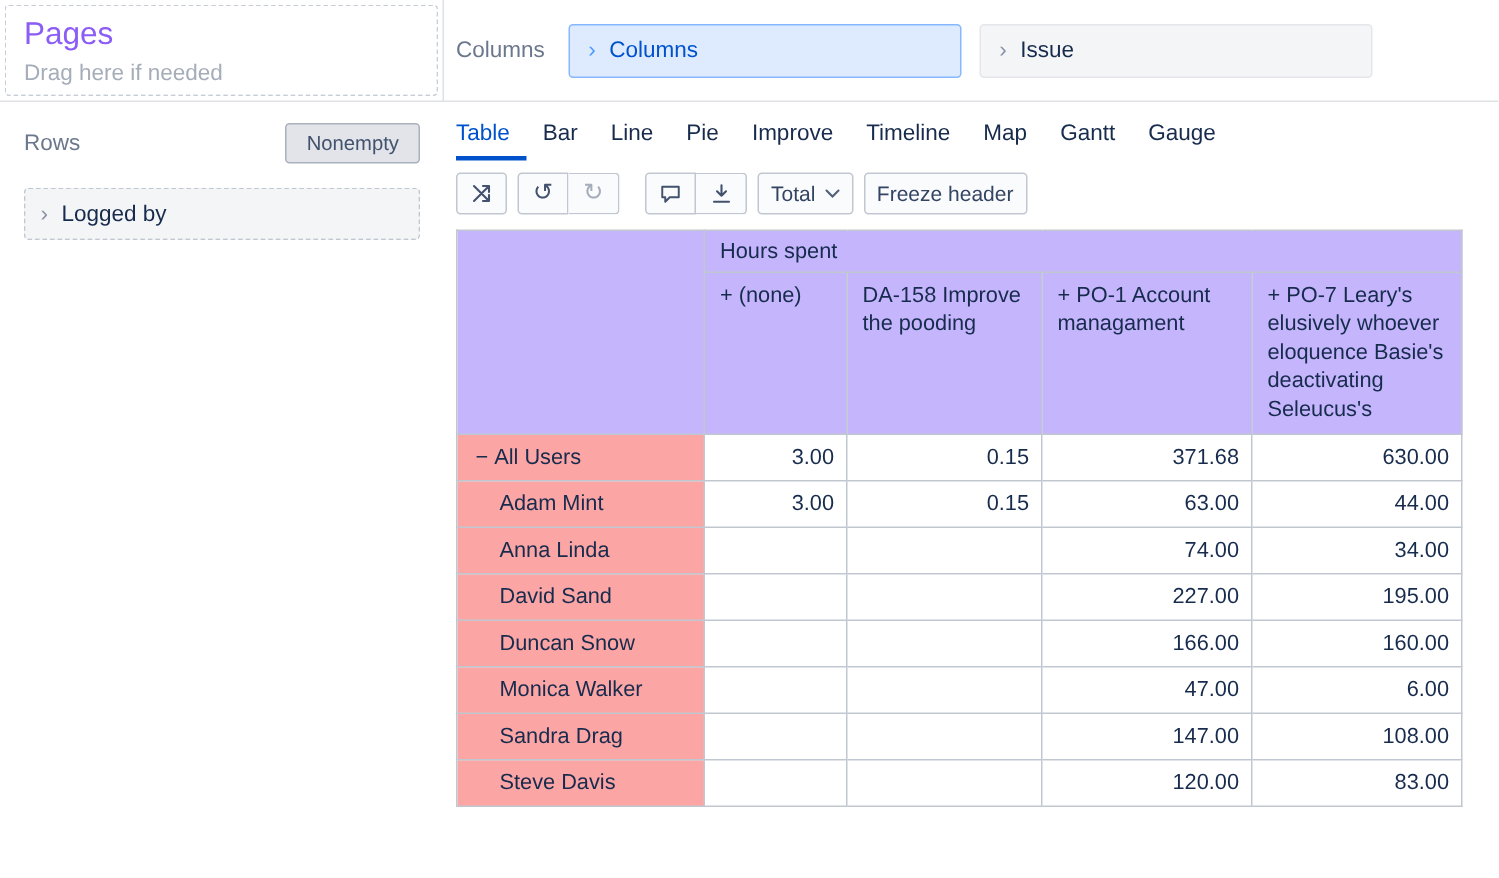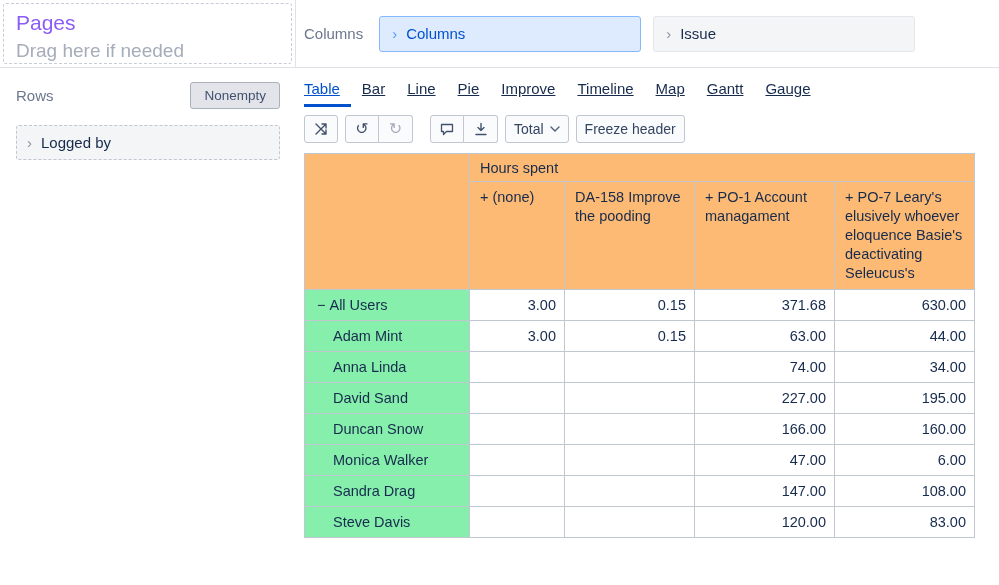--- a/index.html
+++ b/index.html
@@ -15,21 +15,21 @@
     display: grid;
     grid-template-columns: 296px 1fr;
     grid-template-rows: 68px 1fr;
     overflow: hidden;
   }
 
   
   .pages-area { border-right: 1px solid #dfe1e6; border-bottom: 1px solid #dfe1e6; padding: 3px; }
   .pages-box { height: 100%; border: 1px dashed #c7cdd6; border-radius: 3px; padding: 5px 12px; }
   .section-title { font-size: 21px; color: #8b5cf6; margin: 2px 0 5px; }
-  .placeholder { font-size: 19px; color: #a5adba; }
+  .placeholder { font-size: 15px; color: #a5adba; }
 
   
   .columns-bar { border-bottom: 1px solid #dfe1e6; display: flex; align-items: center; padding: 0 8px; }
   .columns-label { font-size: 15px; color: #6b778c; margin-right: 16px; }
   .chip {
     width: 262px; height: 36px; border-radius: 3px;
     display: flex; align-items: center; gap: 9px;
     padding: 0 12px; font-size: 15px; margin-right: 12px; cursor: pointer;
   }
   .chip.selected { background: #deebff; border: 1px solid #85b8ff; color: #0052cc; }
@@ -52,21 +52,21 @@
     border-radius: 3px; padding: 8px 10px; font-size: 15px;
     display: flex; align-items: center; gap: 9px; cursor: pointer;
   }
   .dim-chip .chev { color: #8993a4; }
 
   
   .main { padding: 10px 8px 0; overflow: hidden; }
   .tabs { display: flex; }
   .tab {
     font-size: 15px; color: #172b4d; padding: 2px 11px 7px;
-    border-bottom: 3px solid transparent; cursor: pointer; text-decoration: underline;
+    border-bottom: 3px solid transparent; cursor: pointer;
   }
   .tab:first-child { padding-left: 0; }
   .tab.active { color: #0052cc; border-bottom-color: #0052cc; }
 
   .toolbar { display: flex; align-items: center; gap: 7px; margin-top: 8px; }
   .btn-group { display: flex; }
   .btn-group.shift { margin-left: 10px; }
   .tb-btn {
     height: 28px; min-width: 34px; padding: 0 8px;
     display: flex; align-items: center; justify-content: center; gap: 6px;
@@ -76,26 +76,26 @@
   .btn-group .tb-btn { border-radius: 0; }
   .btn-group .tb-btn:first-child { border-top-left-radius: 3px; border-bottom-left-radius: 3px; }
   .btn-group .tb-btn:last-child { border-top-right-radius: 3px; border-bottom-right-radius: 3px; }
   .btn-group .tb-btn:not(:first-child) { border-left: none; }
   .glyph { font-size: 16px; line-height: 1; color: #42526e; }
   .glyph.disabled { color: #a5adba; }
 
   
   table.pivot { border-collapse: collapse; table-layout: fixed; margin-top: 10px; font-size: 14.5px; }
   .pivot th, .pivot td { border: 1px solid #c1c7d0; }
-  .pivot thead th { background: #fdba74; font-weight: normal; text-align: left; }
+  .pivot thead th { background: #c4b5fd; font-weight: normal; text-align: left; }
   .pivot .measure { padding: 4px 10px; height: 28px; }
   .pivot .colhead { vertical-align: top; padding: 6px 10px; line-height: 19px; }
   .pivot .expand, .pivot .collapse { margin-right: 4px; }
   .pivot .rowhead {
-    background: #86efac; font-weight: normal; text-align: left;
+    background: #fca5a5; font-weight: normal; text-align: left;
     padding: 0 10px 0 12px; height: 31px;
   }
   .pivot .rowhead.child { padding-left: 28px; }
   .pivot .value { text-align: right; padding: 0 8px; height: 31px; background: #fff; }
 </style>
 </head>
 <body>
 
 <div class="app">
 

